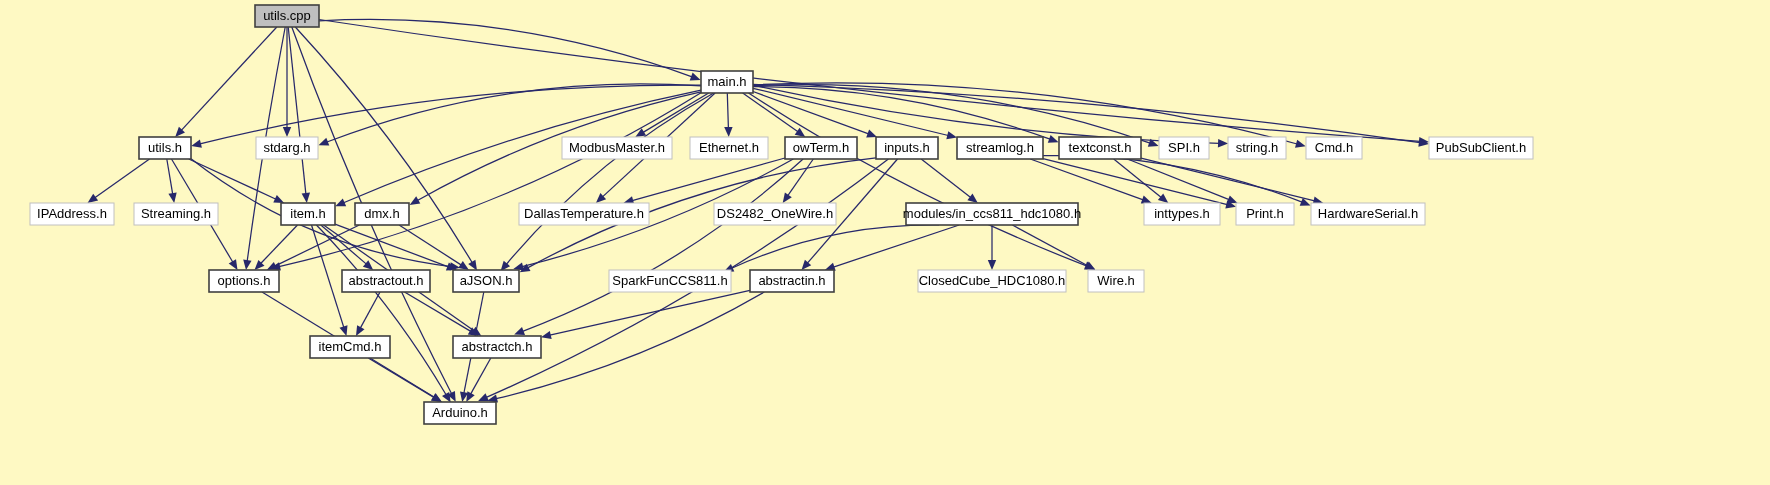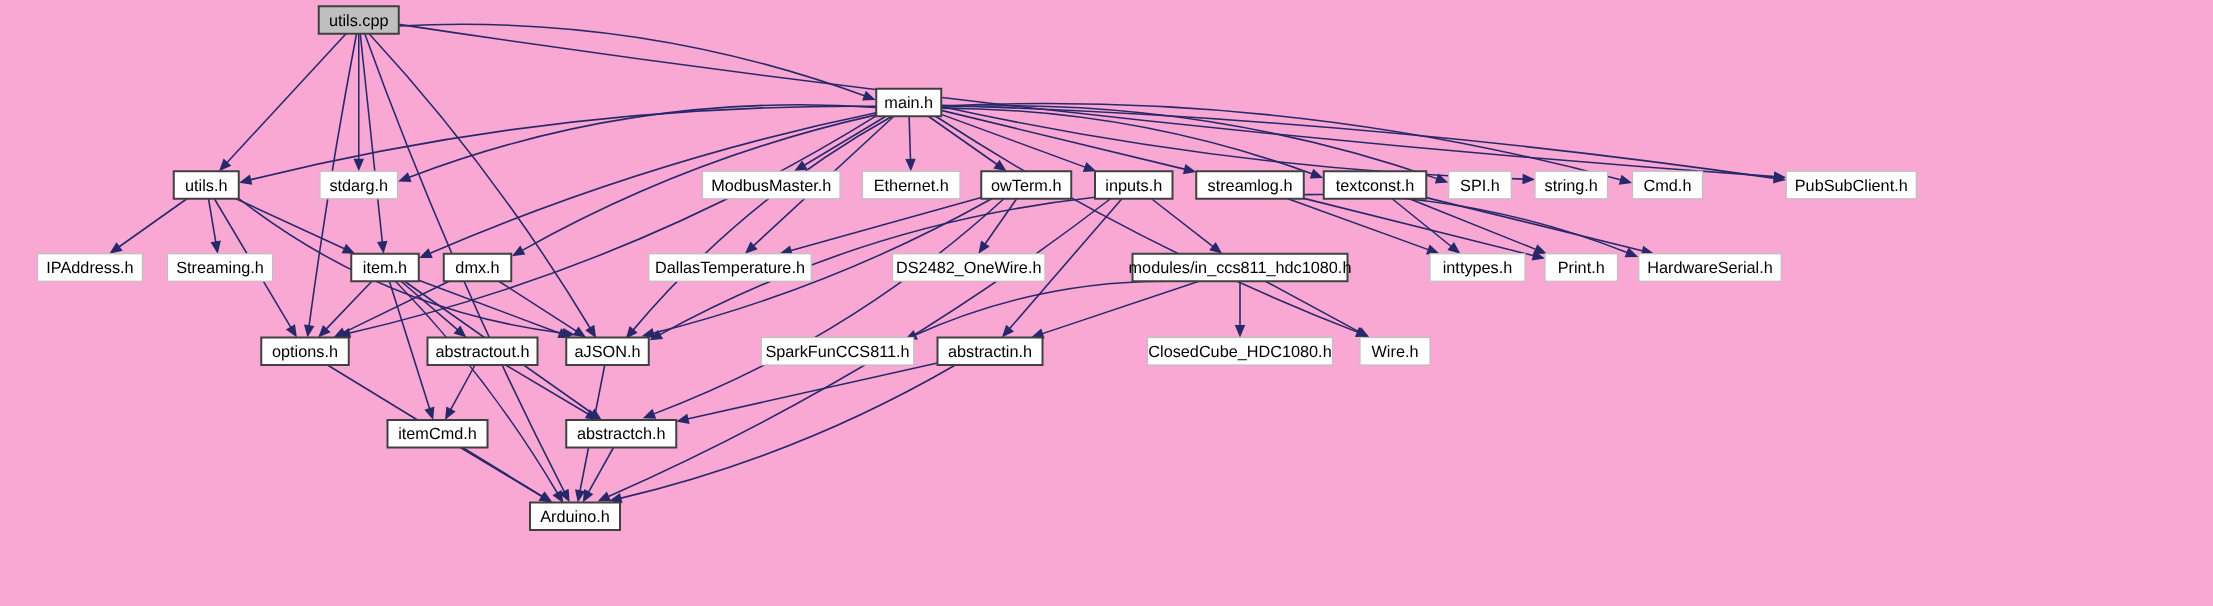--- a/index.html
+++ b/index.html
@@ -1,17 +1,17 @@
 <!DOCTYPE html>
 <html><head>
 <meta charset="utf-8">
 <style>
   html,body{margin:0;padding:0;background:#ffffff;}
   body{font-family:"Liberation Sans", sans-serif;}
-  #graph-wrap{position:relative;width:1770px;height:485px;overflow:hidden;background:#f9a8d4;}
+  #graph-wrap{position:relative;width:1770px;height:485px;overflow:hidden;background:#fef9c3;}
   svg{display:block;}
   .node-box{fill:#ffffff;stroke:#c0c0c0;stroke-width:1;}
   .node-box.hl{stroke:#404040;stroke-width:1.6;}
   .node-box.root{fill:#bfbfbf;stroke:#404040;stroke-width:1.6;}
   .node-label{font-family:"Liberation Sans", sans-serif;font-size:13px;fill:#000000;text-anchor:middle;dominant-baseline:middle;}
   .edge{fill:none;stroke:#27286a;stroke-width:1.25;}
   .arrow{fill:#27286a;stroke:none;}
 </style>
 </head>
 <body>

